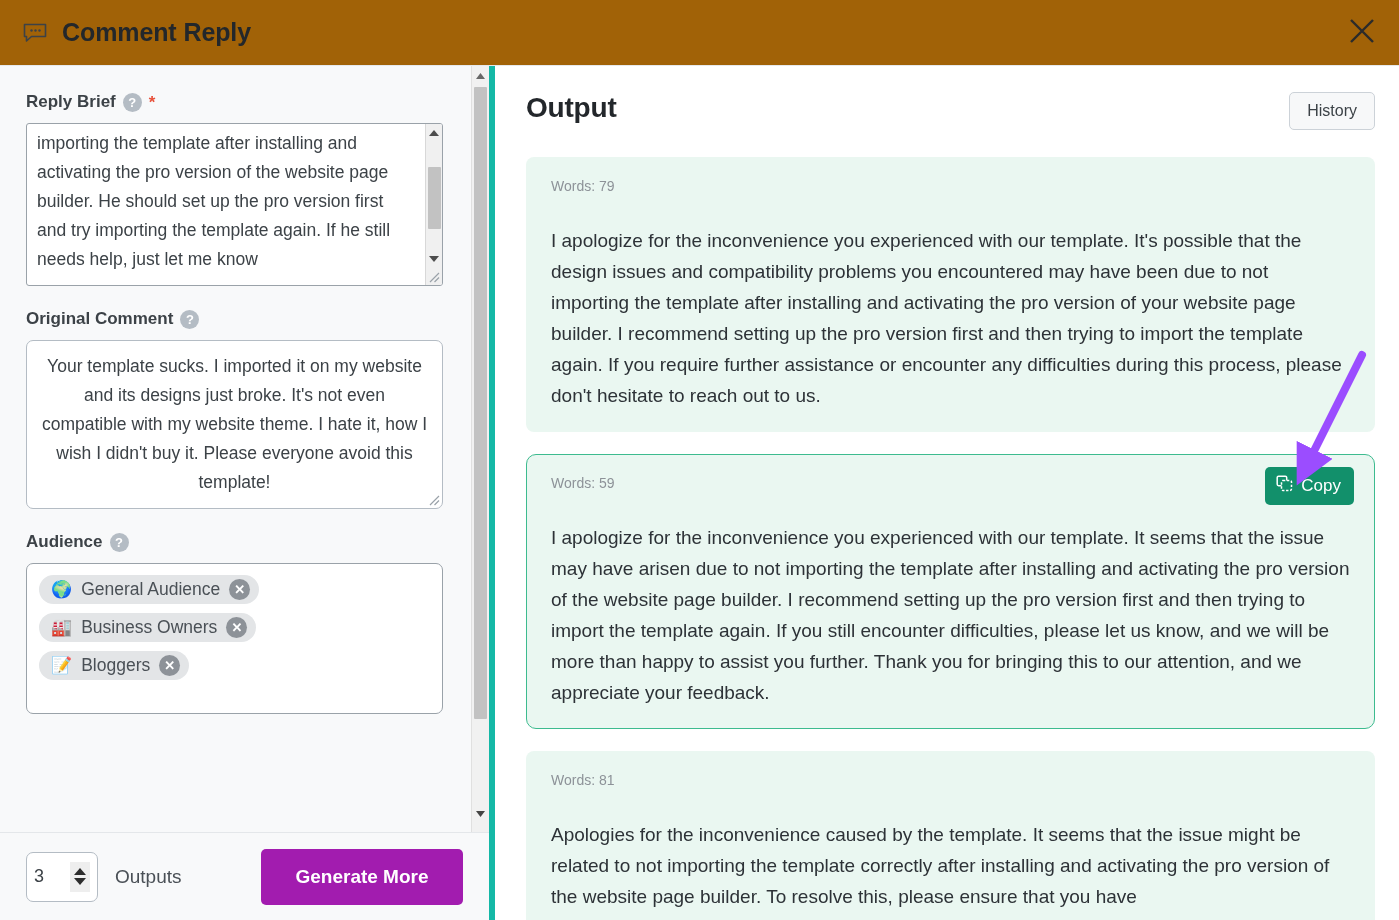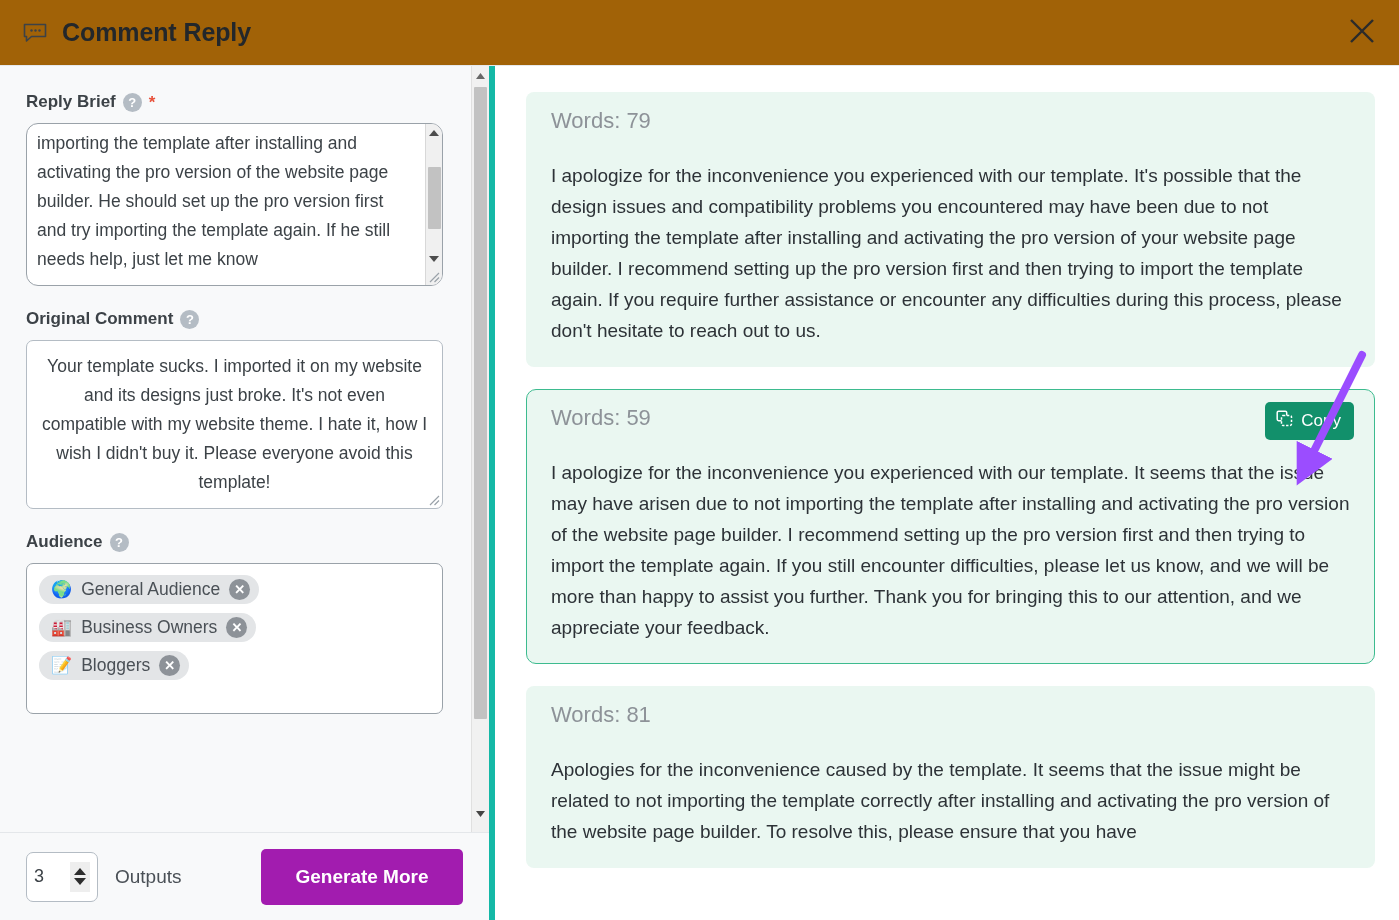--- a/index.html
+++ b/index.html
@@ -85,21 +85,21 @@
     cursor: pointer;
     line-height: 1;
   }
   .req-star { color: #e8503a; font-size: 17px; line-height: 1; }
 
   .ta-shell {
     position: relative;
     width: 417px;
     background: #ffffff;
     border: 1px solid #9aa2a9;
-    border-radius: 12px;
+    border-radius: 3px;
     overflow: hidden;
   }
   .ta-shell.rounded { border-radius: 7px; border-color: #b4bcc4; }
   .ta-text {
     font-size: 17.5px;
     line-height: 29px;
     color: #3c4247;
     padding: 7px 28px 7px 10px;
     white-space: pre-wrap;
     overflow: hidden;
@@ -313,21 +313,21 @@
     padding: 17px 24px 20px 24px;
     margin-bottom: 22px;
     position: relative;
   }
   .out-card.selected {
     background: #eaf7f1;
     border: 1.6px solid #3dbb8f;
     border-radius: 10px;
   }
   .words-label {
-    font-size: 22px;
+    font-size: 14px;
     color: #8d9298;
     margin-bottom: 9px;
     height: 22px;
     display: flex;
     align-items: center;
   }
   .out-text {
     font-size: 19px;
     line-height: 31px;
     color: #2d3237;
@@ -480,20 +480,24 @@
           <span class="spin-up"></span>
           <span class="spin-down"></span>
         </span>
       </div>
       <span class="outputs-label">Outputs</span>
       <button class="generate-btn">Generate More</button>
     </div>
   </div>
 
   <div class="right-panel">
+    <div class="output-head">
+      <span class="output-title">Output</span>
+      <button class="history-btn">History</button>
+    </div>
 
     <div class="out-card">
       <div class="words-label">Words: 79</div>
       <div class="out-text">I apologize for the inconvenience you experienced with our template. It's possible that the design issues and compatibility problems you encountered may have been due to not importing the template after installing and activating the pro version of your website page builder. I recommend setting up the pro version first and then trying to import the template again. If you require further assistance or encounter any difficulties during this process, please don't hesitate to reach out to us.</div>
     </div>
 
     <div class="out-card selected">
       <div class="words-label">Words: 59</div>
       <button class="copy-btn">
         <span>

